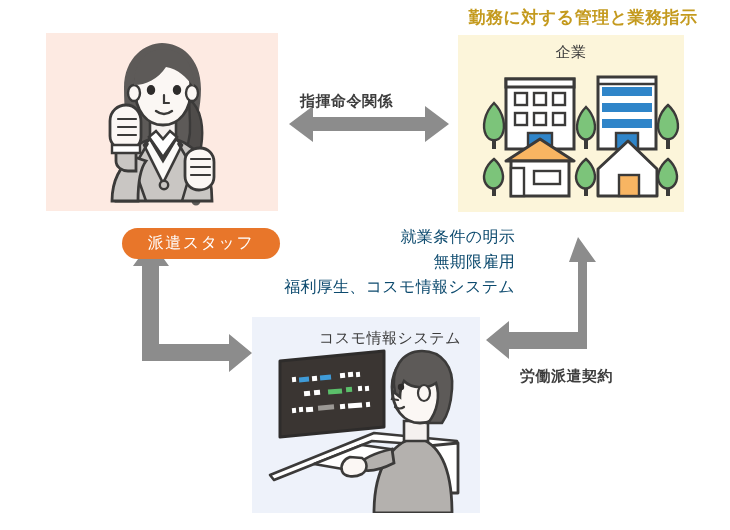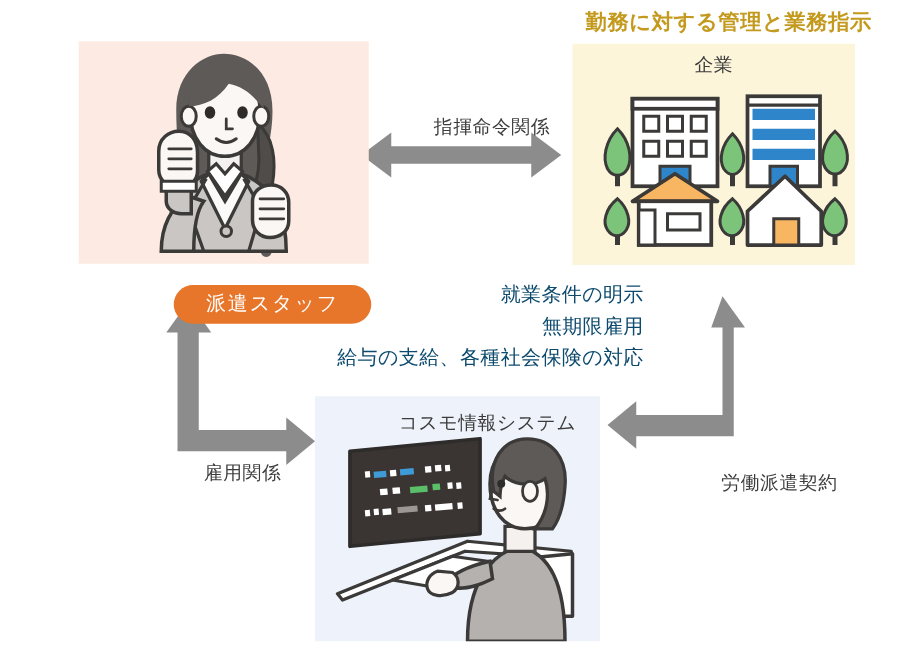--- a/index.html
+++ b/index.html
@@ -21,21 +21,20 @@
 
   
   .card {
     position: absolute;
     box-sizing: border-box;
   }
   #staff-card {
     left: 46px; top: 33px;
     width: 232px; height: 178px;
     background: #fdeae2;
-    margin-left: 17px;
   }
   #client-card {
     left: 458px; top: 35px;
     width: 226px; height: 177px;
     background: #fcf5da;
   }
   #agency-card {
     left: 252px; top: 317px;
     width: 228px; height: 196px;
     background: #eef2fa;
@@ -82,30 +81,31 @@
     letter-spacing: 0.5px;
     white-space: nowrap;
   }
 
   
   .arrow-label {
     position: absolute;
     color: #3d3d3d;
     font-size: 15px;
     letter-spacing: 0.5px;
-    text-align: right;
+    text-align: left;
     white-space: nowrap;
+    font-weight: bold;
   }
   #label-command { left: 300px; top: 92px; width: 140px; }
   #label-employ {
     left: 55px; top: 367px; width: 170px;
     line-height: 1.55;
     white-space: normal;
   }
-  #label-contract { left: 520px; top: 377px; width: 150px; }
+  #label-contract { left: 520px; top: 367px; width: 150px; }
 
   
   #center-notes {
     position: absolute;
     left: 215px; top: 225px;
     width: 300px;
     text-align: right;
     color: #0c4a6e;
     font-size: 16px;
     line-height: 1.55;
@@ -261,21 +261,21 @@
         <path d="M210 124 C219 132 221 143 217 149 C213 155 206 155 202 149 C198 143 200 132 210 124 Z" fill="#7cc47a" stroke="#3b3a39" stroke-width="2.4"></path>
       </g>
     </svg>
 
     
   </div>
 
   <div id="center-notes">
     <div>就業条件の明示</div>
     <div>無期限雇用</div>
-    <div>給与の支給、各種社会保険の対応</div>
+    <div>福利厚生、コスモ情報システム</div>
   </div>
 
   <div class="card" id="agency-card">
     <div class="card-heading" id="agency-heading">コスモ情報システム</div>
 
     <svg width="228" height="196" viewBox="0 0 228 196" aria-hidden="true">
 
       <path d="M18 158 L122 116 L205 124 L205 130 L120 124 L22 163 Z" fill="#ffffff" stroke="#3b3a39" stroke-width="2.6" stroke-linejoin="round"></path>
 
       <path d="M28 44 L132 34 L132 110 L28 120 Z" fill="#3a3532" stroke="#2e2c2b" stroke-width="3" stroke-linejoin="round"></path>
@@ -330,18 +330,17 @@
       <path d="M142 74 L140 82 L146 83" fill="none" stroke="#3b3a39" stroke-width="2.2" stroke-linecap="round"></path>
       <path d="M143 90 Q148 93 152 90" fill="none" stroke="#3b3a39" stroke-width="2.2" stroke-linecap="round"></path>
     </svg>
 
     
   </div>
 
   <div class="arrow-label" id="label-command">指揮命令関係</div>
 
   <div class="arrow-label" id="label-employ">
-    <div>雇用関係</div>
   </div>
 
   <div class="arrow-label" id="label-contract">労働派遣契約</div>
 
 </div>
 
 </body></html>

